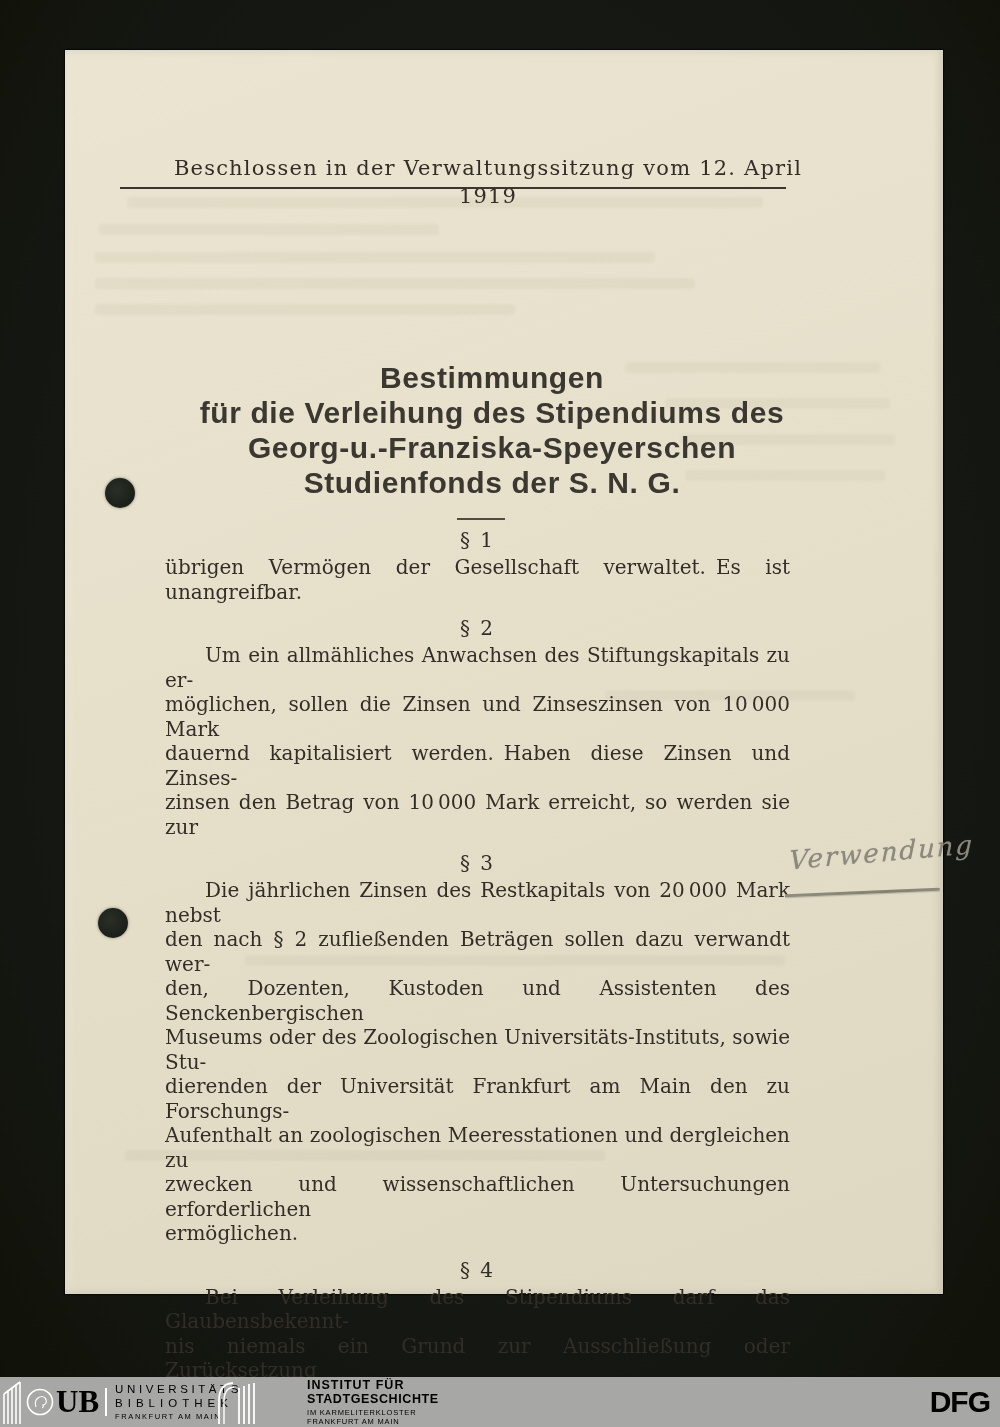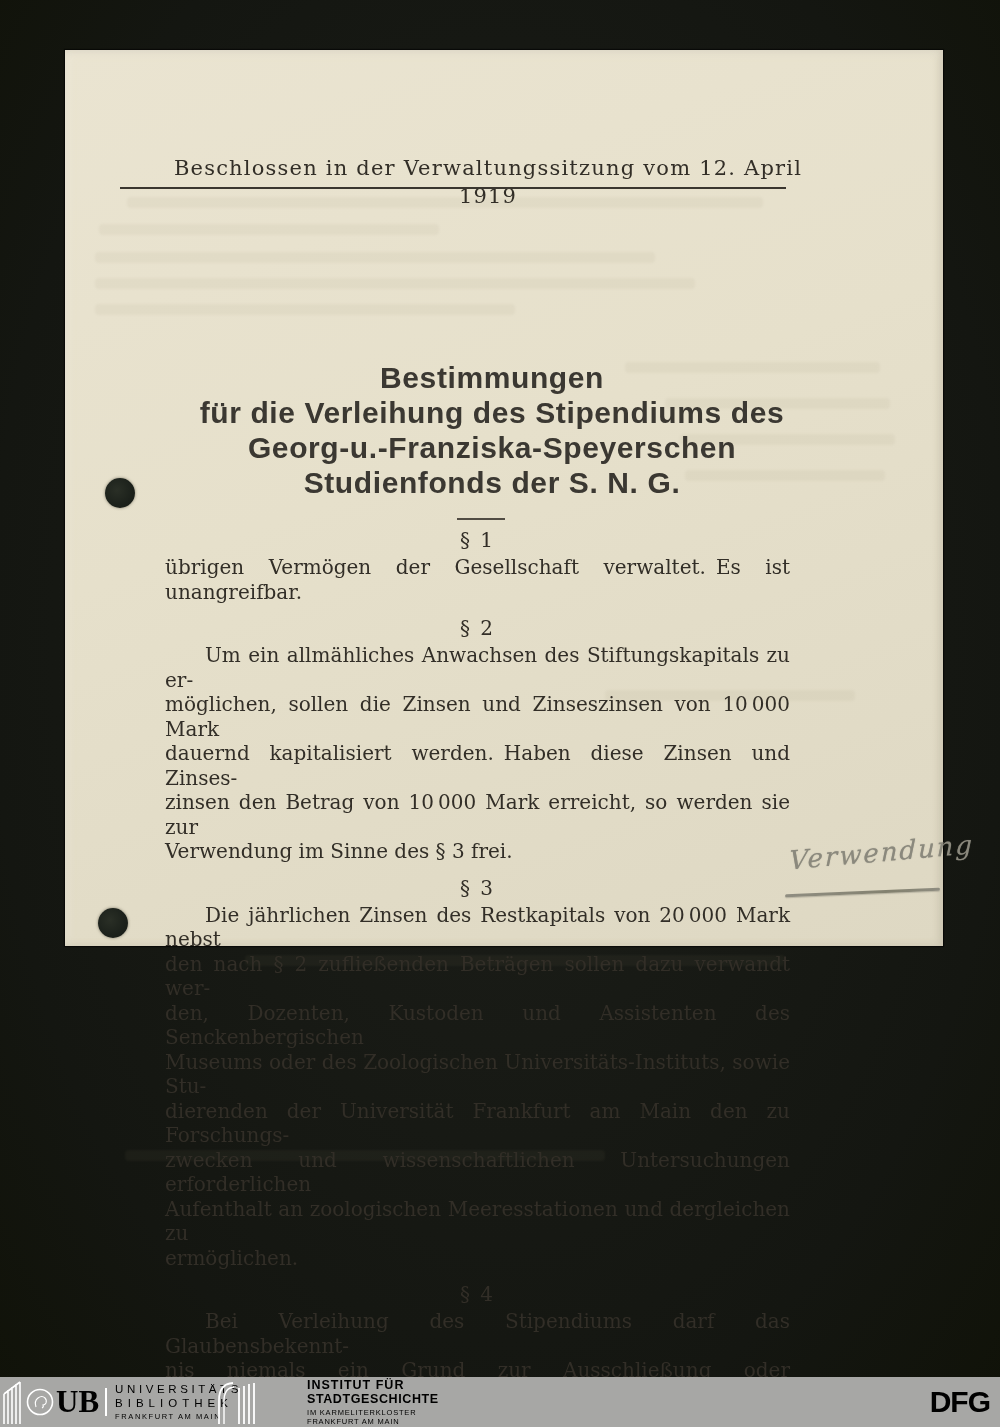--- a/index.html
+++ b/index.html
@@ -4,21 +4,21 @@
 <style>
   html,body{margin:0;padding:0;}
   body{
     width:1000px;height:1427px;position:relative;overflow:hidden;
     background:radial-gradient(ellipse at 50% 45%, #1c1e19 0%, #141611 72%, #101208 100%);
     font-family:"Liberation Sans", sans-serif;
   }
 
   
   .paper{
-    position:absolute;left:65px;top:50px;width:878px;height:896px;
+    position:absolute;left:65px;top:50px;width:878px;height:1244px;
     background:linear-gradient(160deg,#eae4d1 0%,#e6e0cb 45%,#ded8c3 100%);
     box-shadow:0 0 1px 1px rgba(0,0,0,.55), inset -3px 0 8px rgba(90,80,55,.18), inset 2px 2px 10px rgba(255,255,250,.25);
   }
   .ink{color:#322e27;}
   .serif{font-family:"DejaVu Serif","Liberation Serif",serif;}
 
   .ghost{position:absolute;height:11px;background:#8e8566;opacity:.07;filter:blur(1px);border-radius:4px;}
 
   .scan-header{
     position:absolute;left:90px;top:104px;width:666px;text-align:center;
@@ -134,31 +134,30 @@
       <section class="sec">
         <div class="sec-head">§ 1</div>
         <div class="line just">übrigen Vermögen der Gesellschaft verwaltet. Es ist unangreifbar.</div>
       </section>
       <section class="sec">
         <div class="sec-head">§ 2</div>
         <div class="line indent just">Um ein allmähliches Anwachsen des Stiftungskapitals zu er-</div>
         <div class="line just">möglichen, sollen die Zinsen und Zinseszinsen von 10 000 Mark</div>
         <div class="line just">dauernd kapitalisiert werden. Haben diese Zinsen und Zinses-</div>
         <div class="line just">zinsen den Betrag von 10 000 Mark erreicht, so werden sie zur</div>
-        <div class="line">Verwendung im Sinne des § 3 frei.</div>
       </section>
       <section class="sec">
         <div class="sec-head">§ 3</div>
         <div class="line indent just">Die jährlichen Zinsen des Restkapitals von 20 000 Mark nebst</div>
         <div class="line just">den nach § 2 zufließenden Beträgen sollen dazu verwandt wer-</div>
         <div class="line just">den, Dozenten, Kustoden und Assistenten des Senckenbergischen</div>
         <div class="line just">Museums oder des Zoologischen Universitäts-Instituts, sowie Stu-</div>
         <div class="line just">dierenden der Universität Frankfurt am Main den zu Forschungs-</div>
+        <div class="line just">Aufenthalt an zoologischen Meeresstationen und dergleichen zu</div>
         <div class="line just">zwecken und wissenschaftlichen Untersuchungen erforderlichen</div>
-        <div class="line just">Aufenthalt an zoologischen Meeresstationen und dergleichen zu</div>
         <div class="line">ermöglichen.</div>
       </section>
       <section class="sec">
         <div class="sec-head">§ 4</div>
         <div class="line indent just">Bei Verleihung des Stipendiums darf das Glaubensbekennt-</div>
         <div class="line just">nis niemals ein Grund zur Ausschließung oder Zurücksetzung</div>
       </section>
     </div>
 
   <div class="punch-hole hole-1"></div>

